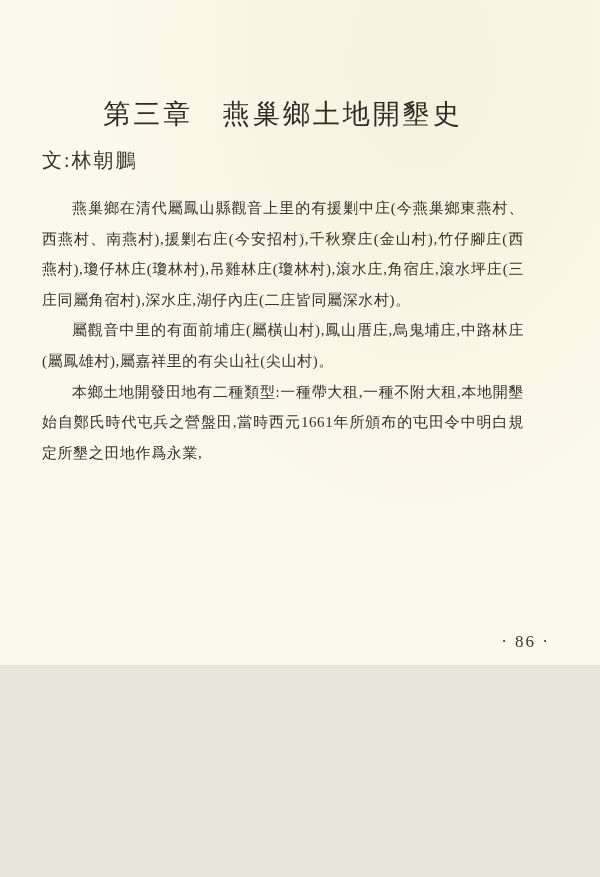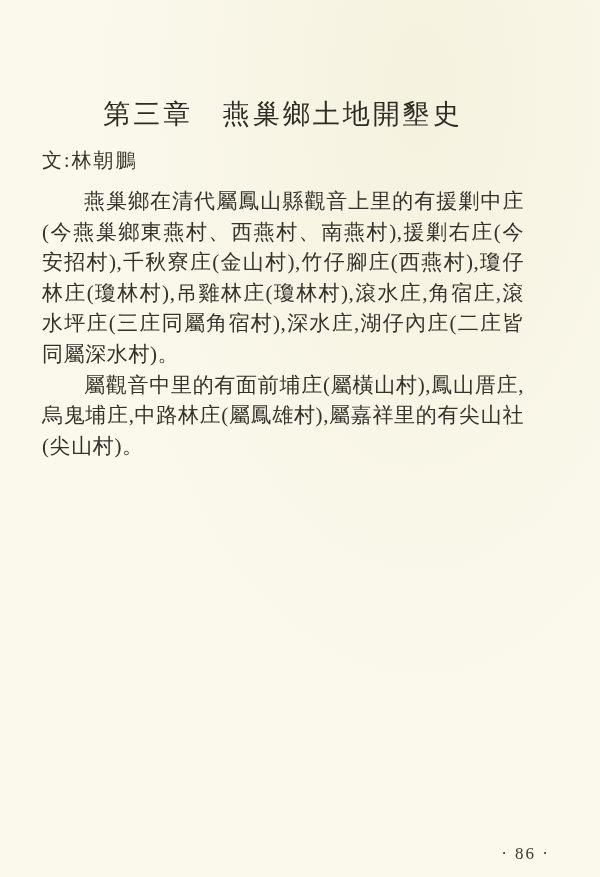--- a/index.html
+++ b/index.html
@@ -7,21 +7,21 @@
     --ink: #35322b;
   }
   * { margin: 0; padding: 0; box-sizing: border-box; }
   html, body {
     background: #e8e6da;
     font-family: "Liberation Serif", "DejaVu Serif", serif;
   }
   .page {
     position: relative;
     width: 600px;
-    height: 877px;
+    height: 665px;
     margin: 0 auto;
     background: var(--paper);
     background-image: radial-gradient(ellipse at 70% 10%, rgba(235,228,200,0.35), rgba(0,0,0,0) 55%);
     color: var(--ink);
     overflow: hidden;
   }
   .content {
     padding: 0 76px 0 42px;
   }
   .chapter-title {
@@ -40,22 +40,22 @@
   .byline {
     margin-top: 14px;
     padding-right: 8px;
     text-align: left;
     font-size: 20px;
     line-height: 28px;
     letter-spacing: 2px;
     color: #37342c;
   }
   .body-text {
-    margin-top: 12px;
-    font-size: 21px;
+    margin-top: 19px;
+    font-size: 15px;
     line-height: 30.6px;
     letter-spacing: 0.6px;
     text-align: justify;
     text-justify: inter-character;
     color: var(--ink);
   }
   .body-text p {
     text-indent: 2em;
     margin: 0;
   }
@@ -74,18 +74,19 @@
 <div class="page">
   <div class="content">
 
     <h1 class="chapter-title"><span class="chapter-label">第三章</span><span>燕巢鄉土地開墾史</span></h1>
 
     <div class="byline">文:林朝鵬</div>
 
     <div class="body-text">
       <p>燕巢鄉在清代屬鳳山縣觀音上里的有援剿中庄(今燕巢鄉東燕村、西燕村、南燕村),援剿右庄(今安招村),千秋寮庄(金山村),竹仔腳庄(西燕村),瓊仔林庄(瓊林村),吊雞林庄(瓊林村),滾水庄,角宿庄,滾水坪庄(三庄同屬角宿村),深水庄,湖仔內庄(二庄皆同屬深水村)。</p>
       <p>屬觀音中里的有面前埔庄(屬橫山村),鳳山厝庄,烏鬼埔庄,中路林庄(屬鳳雄村),屬嘉祥里的有尖山社(尖山村)。</p>
+      <p>本鄉土地開發田地有二種類型:一種帶大租,一種不附大租,本地開墾始自鄭氏時代屯兵之營盤田,當時西元1661年所頒布的屯田令中明白規定所墾之田地作爲永業,</p>
     </div>
 
   </div>
 
   <div class="page-number">· 86 ·</div>
 </div>
 
 </body></html>

